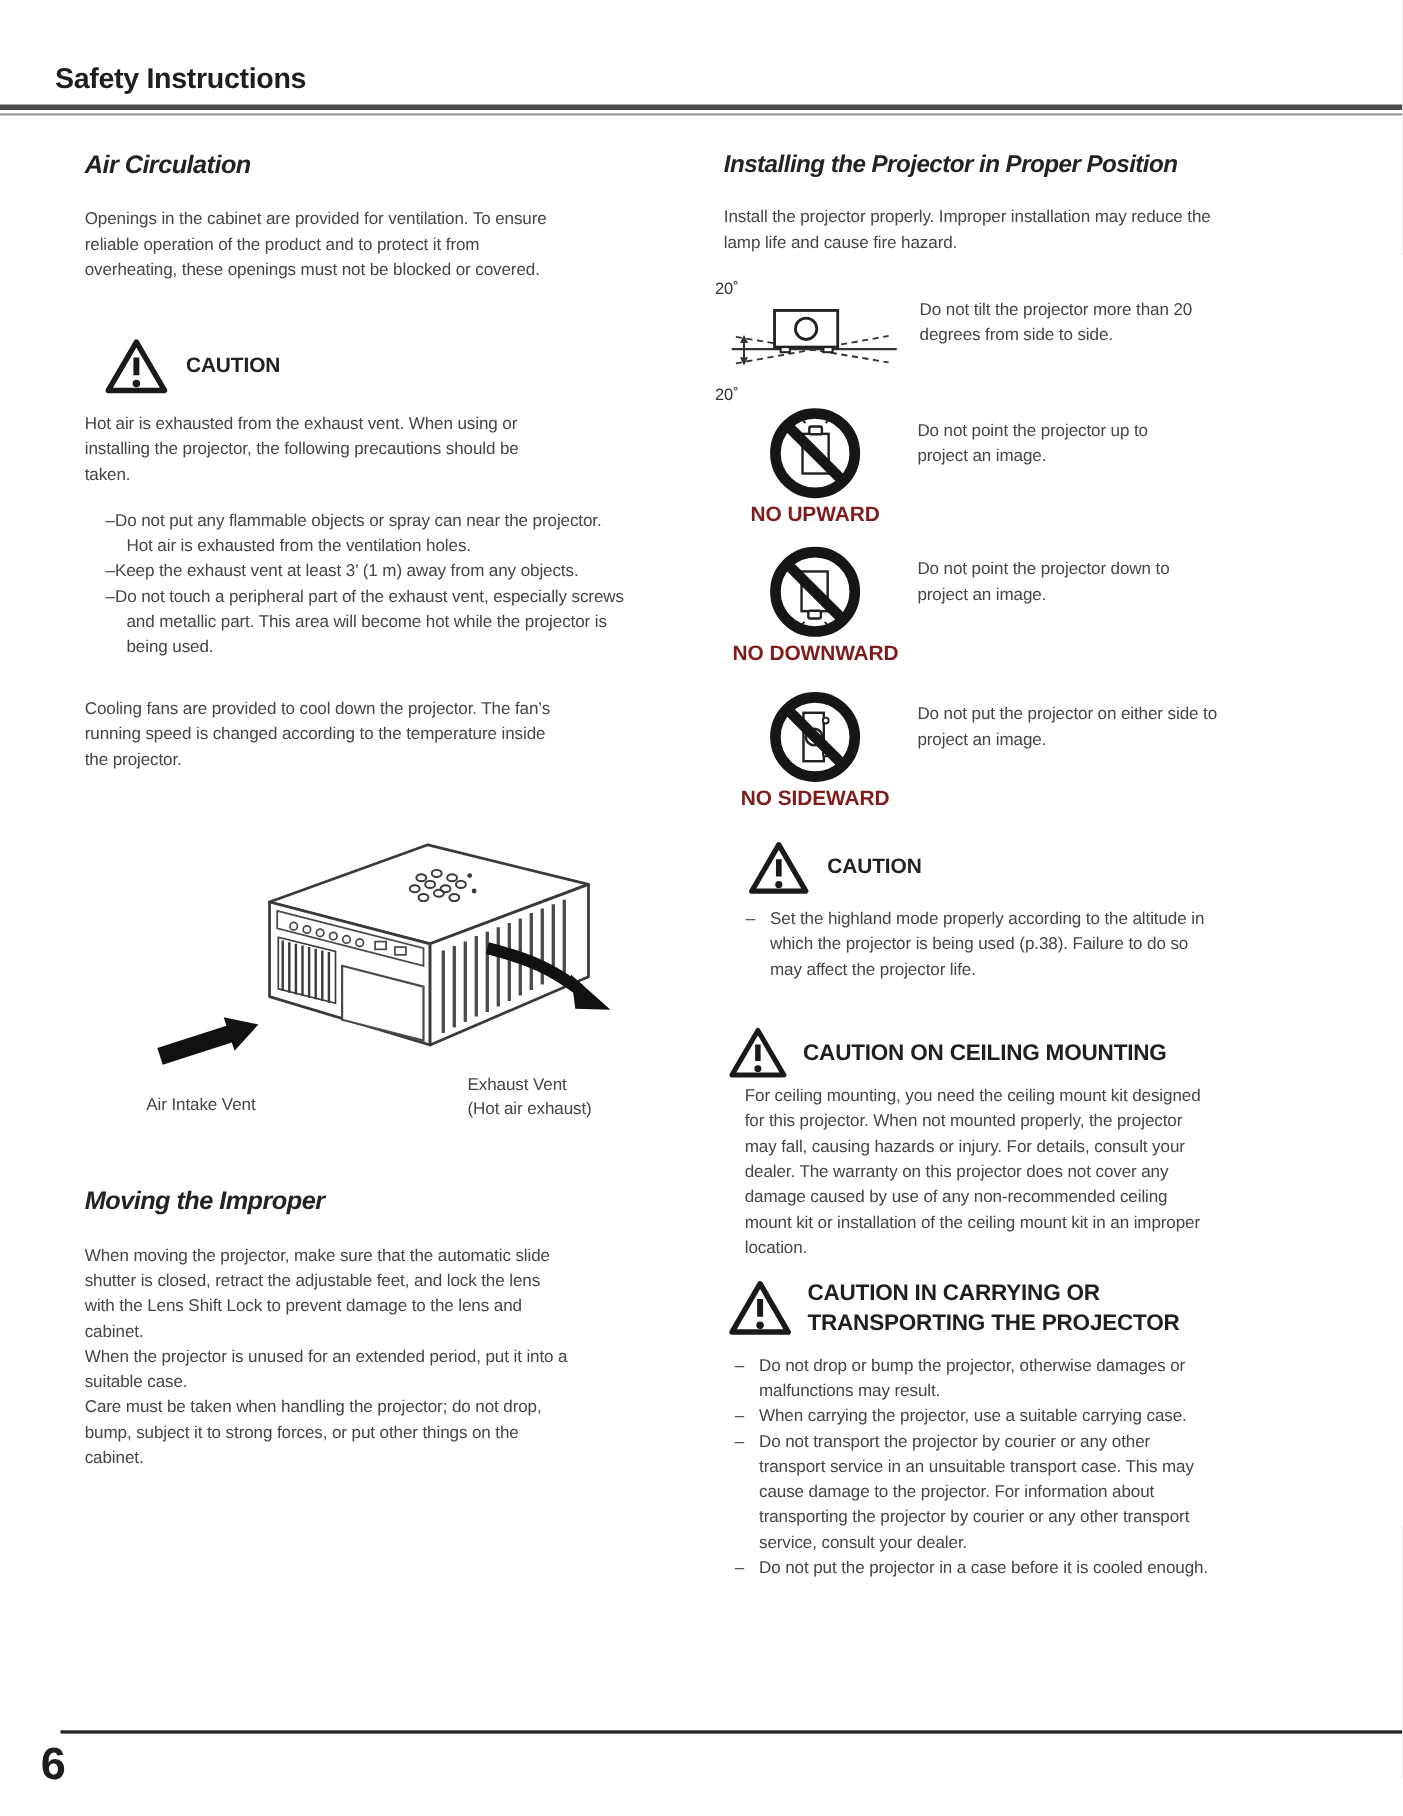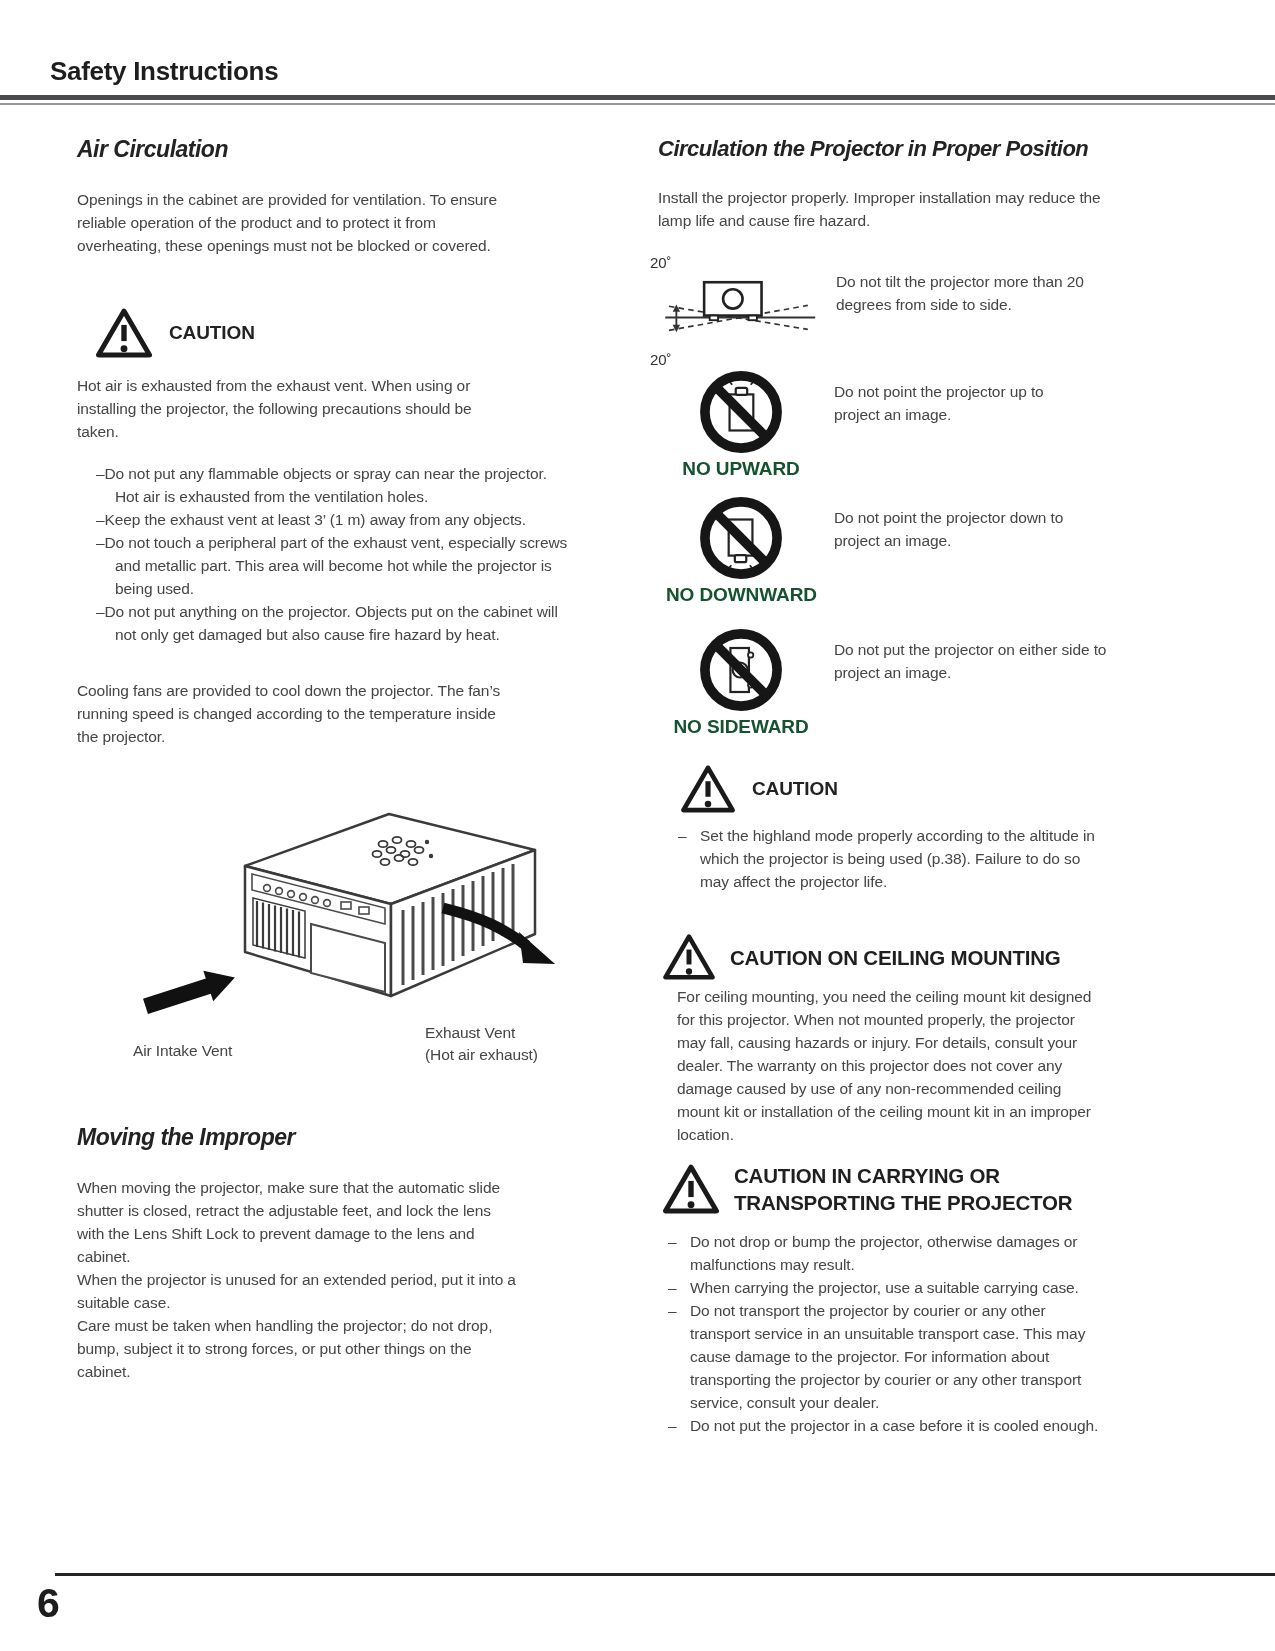--- a/index.html
+++ b/index.html
@@ -50,21 +50,21 @@
   .tilt-diagram svg{position:absolute;left:14px;top:6px;}
   .angle{position:absolute;font-size:15px;color:#333;}
   .angle.top{left:8px;top:-2px;}
   .angle.bottom{left:8px;bottom:-4px;}
   .side-text{margin-left:4px;padding-top:14px;width:270px;}
   .prohibit-row{display:flex;}
   .prohibit-row.r1{margin-top:4px;}
   .prohibit-row.r2{margin-top:14px;}
   .prohibit-row.r3{margin-top:20px;}
   .prohibit-block{width:150px;margin-left:8px;text-align:center;flex:none;}
-  .prohibit-label{font-size:19px;font-weight:bold;color:#14532d;margin-top:2px;white-space:nowrap;}
+  .prohibit-label{font-size:19px;font-weight:bold;color:#7f1d1d;margin-top:2px;white-space:nowrap;}
   .prohibit-row .side-text{margin-left:18px;padding-top:12px;width:250px;}
   .prohibit-row.r3 .side-text{width:292px;}
   .caution-row.right{margin-top:26px;padding-left:22px;}
   ul.right-list li{position:relative;padding-left:32px;}
   ul.right-list li::before{content:"–";position:absolute;left:10px;top:0;}
   ul.single{margin-top:10px;max-width:440px;}
   ul.single li{padding-left:42px;}
   ul.single li::before{left:20px;}
   .caution-heading-row{display:flex;align-items:center;gap:14px;padding-left:4px;}
   .caution-heading-row.ceiling{margin-top:40px;}
@@ -101,21 +101,20 @@
         </svg>
         <span class="caution-label">CAUTION</span>
       </div>
 
       <p class="p-caution-intro">Hot air is exhausted from the exhaust vent. When using or installing the projector, the following precautions should be taken.</p>
 
       <ul class="dash-list left-list">
         <li>Do not put any flammable objects or spray can near the projector. Hot air is exhausted from the ventilation holes.</li>
         <li>Keep the exhaust vent at least 3’ (1 m) away from any objects.</li>
         <li>Do not touch a peripheral part of the exhaust vent, especially screws and metallic part. This area will become hot while the projector is being used.</li>
-        <li>Do not put anything on the projector. Objects put on the cabinet will not only get damaged but also cause fire hazard by heat.</li>
       </ul>
 
       <p class="p-cooling">Cooling fans are provided to cool down the projector. The fan’s running speed is changed according to the temperature inside the projector.</p>
 
       <div class="figure">
         <svg class="ico" width="430" height="235" viewBox="0 0 430 235">
 
           <polygon points="108,66 252,14 398,50 254,104" fill="#fff" stroke="#3a3a3a" stroke-width="2.5" stroke-linejoin="round"></polygon>
           <polygon points="108,66 108,152 254,196 254,104" fill="#fff" stroke="#3a3a3a" stroke-width="2.5" stroke-linejoin="round"></polygon>
           <polygon points="254,104 254,196 398,134 398,50" fill="#fff" stroke="#3a3a3a" stroke-width="2.5" stroke-linejoin="round"></polygon>
@@ -189,21 +188,21 @@
         <span class="fig-label exhaust"><span>Exhaust Vent</span><br><span>(Hot air exhaust)</span></span>
       </div>
 
       <h2 class="section-title moving-title">Moving the Improper</h2>
       <p class="p-moving">When moving the projector, make sure that the automatic slide shutter is closed, retract the adjustable feet, and lock the lens with the Lens Shift Lock to prevent damage to the lens and cabinet.</p>
       <p class="p-moving">When the projector is unused for an extended period, put it into a suitable case.</p>
       <p class="p-moving">Care must be taken when handling the projector; do not drop, bump, subject it to strong forces, or put other things on the cabinet.</p>
     </div>
 
     <div class="col-right">
-      <h2 class="section-title">Circulation the Projector in Proper Position</h2>
+      <h2 class="section-title">Installing the Projector in Proper Position</h2>
       <p class="p-install">Install the projector properly. Improper installation may reduce the lamp life and cause fire hazard.</p>
 
       <div class="tilt-row">
         <div class="tilt-diagram">
           <span class="angle top">20˚</span>
           <svg class="ico" width="162" height="96" viewBox="0 0 175 100">
             <line x1="10" y1="58" x2="172" y2="58" stroke="#333" stroke-width="2.2"></line>
             <line x1="14" y1="46" x2="164" y2="71" stroke="#333" stroke-width="1.8" stroke-dasharray="6 4.5"></line>
             <line x1="14" y1="72" x2="164" y2="45" stroke="#333" stroke-width="1.8" stroke-dasharray="6 4.5"></line>
             <rect x="52" y="20" width="62" height="36" fill="#fff" stroke="#222" stroke-width="2.8"></rect>

